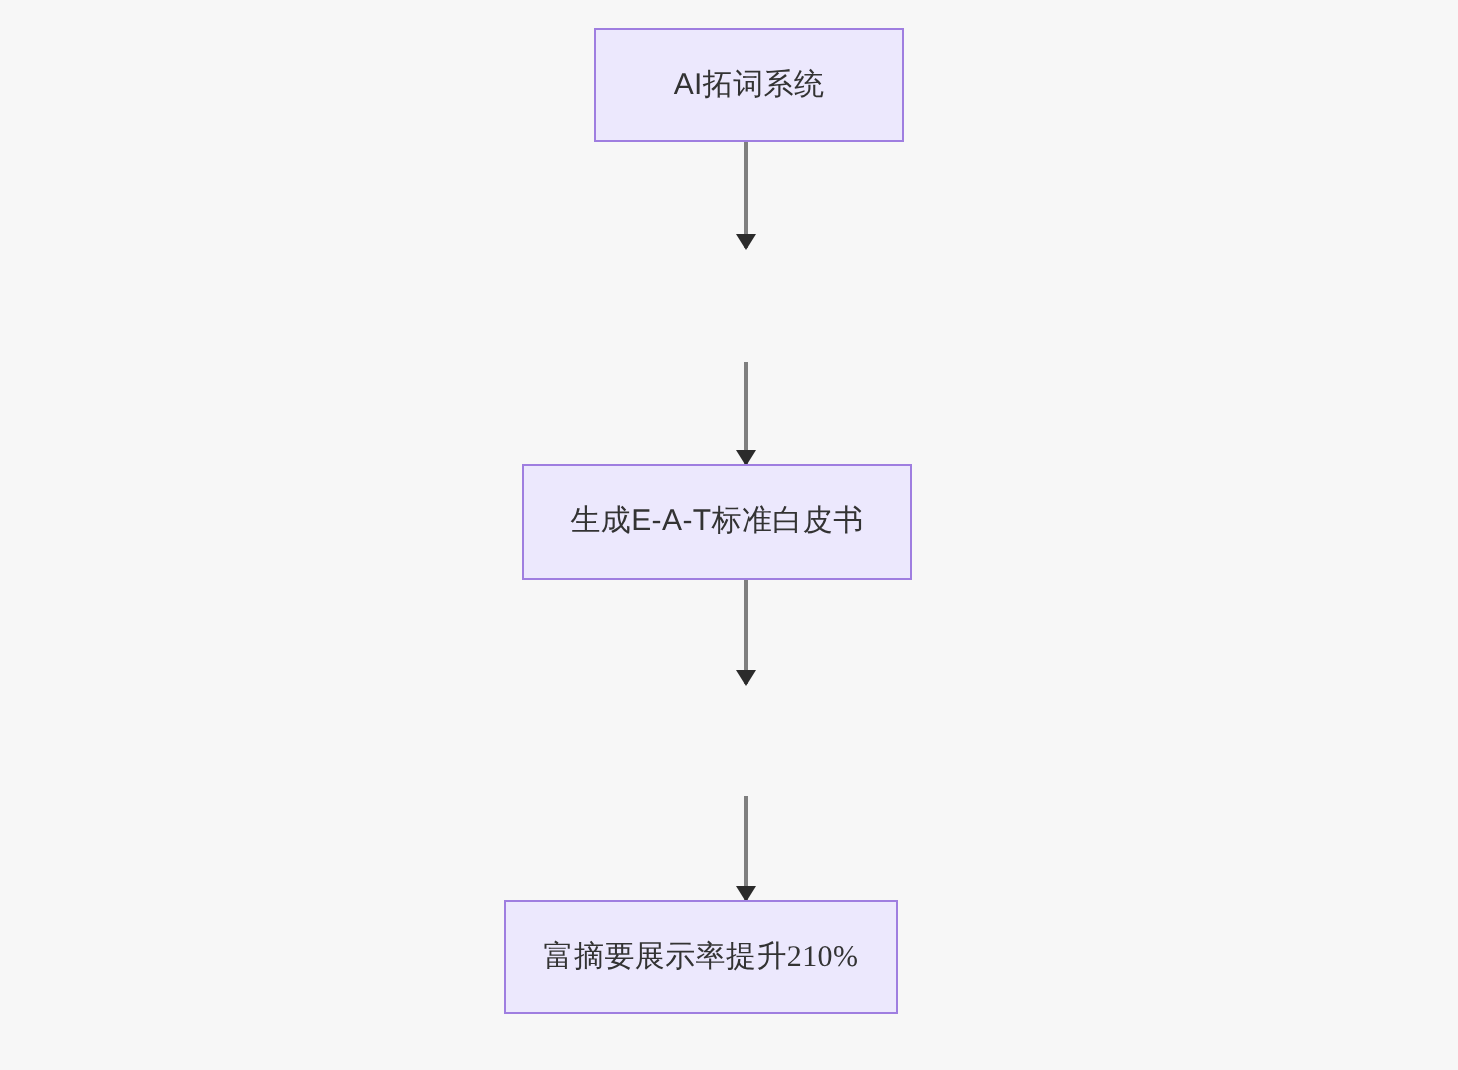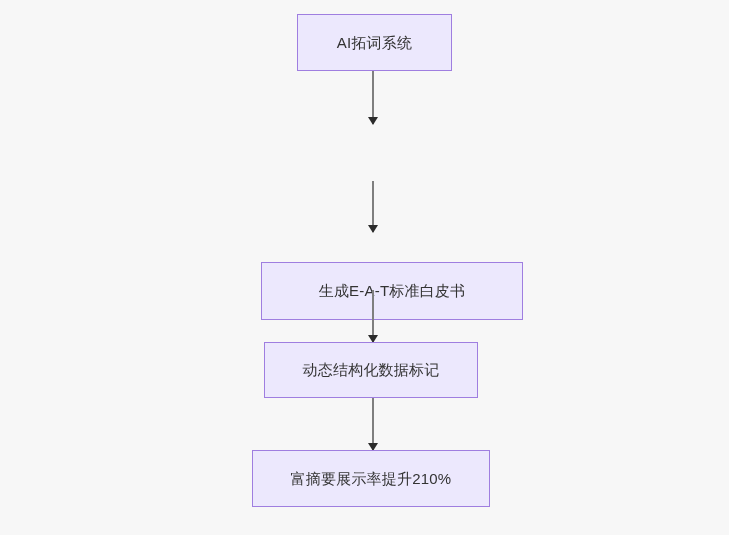--- a/index.html
+++ b/index.html
@@ -52,23 +52,23 @@
     width: 0;
     height: 0;
     border-left: 5.2px solid transparent;
     border-right: 5.2px solid transparent;
     border-top: 8px solid #2b2b2b;
   }
 
   
   #node-1 { left: 297px; top: 14px;  width: 155px; height: 57px; }
   #node-2 { left: 275px; top: 124px; width: 199px; height: 57px; }
-  #node-3 { left: 261px; top: 232px; width: 262px; height: 58px; margin-top: 30px; }
+  #node-3 { left: 261px; top: 232px; width: 195px; height: 58px; }
   #node-4 { left: 264px; top: 342px; width: 214px; height: 56px; }
-  #node-5 { left: 252px; top: 450px; width: 238px; height: 57px; }
+  #node-5 { left: 252px; top: 450px; width: 197px; height: 57px; font-family: Liberation Serif, serif; }
 
   
   #edge-1 { left: 372px; top: 71px;  height: 53px; }
   #edge-2 { left: 372px; top: 181px; height: 51px; }
   #edge-3 { left: 372px; top: 290px; height: 52px; }
   #edge-4 { left: 372px; top: 398px; height: 52px; }
   .edge .edge-line { height: 100%; }
   .edge .edge-head { bottom: -1px; }
 </style>
 </head>
@@ -93,23 +93,20 @@
 
   <div class="node" id="node-3">
     <span class="node-label">生成E-A-T标准白皮书</span>
   </div>
 
   <div class="edge" id="edge-3">
     <div class="edge-line"></div>
     <div class="edge-head"></div>
   </div>
 
-  <div class="node" id="node-4">
-    <span class="node-label">动态结构化数据标记</span>
-  </div>
 
   <div class="edge" id="edge-4">
     <div class="edge-line"></div>
     <div class="edge-head"></div>
   </div>
 
   <div class="node" id="node-5">
     <span class="node-label">富摘要展示率提升210%</span>
   </div>
 

